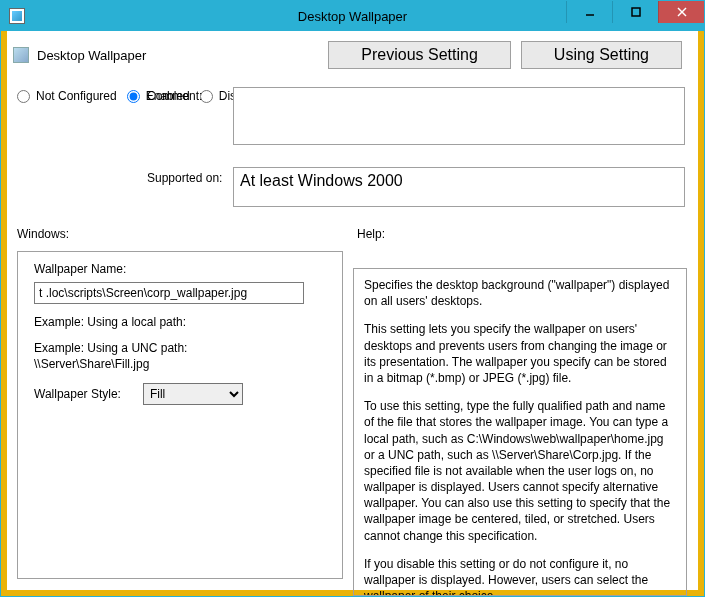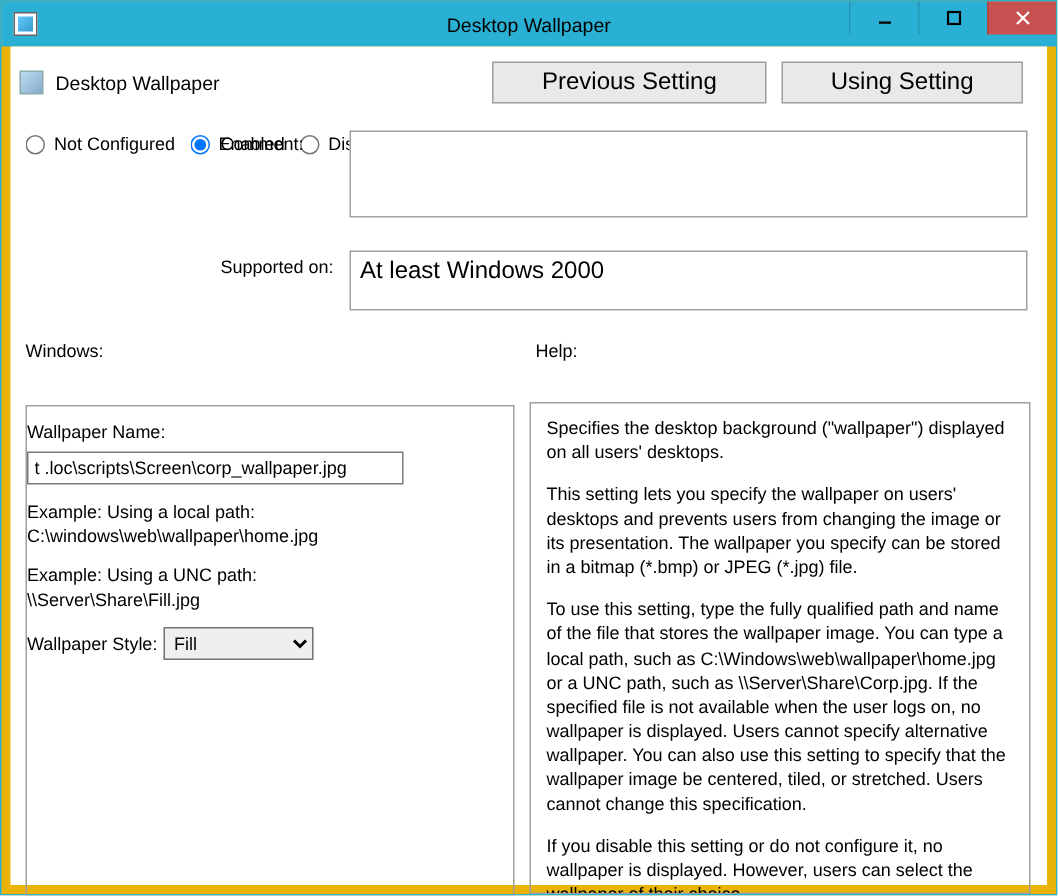--- a/index.html
+++ b/index.html
@@ -21,25 +21,25 @@
   button.gp { background: #e9e9e9; border: 1px solid #a0a0a0; padding: 4px 32px; font-size: 16px; cursor: pointer; }
   .radios { position: absolute; left: 10px; top: 58px; display: flex; flex-direction: row; gap: 10px; }
   .radios label { display: flex; align-items: center; gap: 6px; cursor: pointer; }
   .radios input { margin:0; }
   .lbl-comment { position: absolute; left: 140px; top: 58px; }
   .comment-box { position: absolute; left: 226px; top: 56px; width: 452px; height: 58px; border: 1px solid #a0a0a0; resize: none; overflow-y: scroll; padding: 2px 4px; }
   .lbl-supported { position: absolute; left: 140px; top: 140px; }
   .supported-box { position: absolute; left: 226px; top: 136px; width: 452px; height: 40px; border: 1px solid #a0a0a0; overflow-y: scroll; padding: 4px 6px; background: #fff; }
   .lbl-options { position: absolute; left: 10px; top: 196px; }
   .lbl-help { position: absolute; left: 350px; top: 196px; }
-  .options-panel { position: absolute; left: 10px; top: 220px; width: 326px; height: 328px; border: 1px solid #a0a0a0; padding: 10px 0; margin-top: 19px; }
+  .options-panel { position: absolute; left: 10px; top: 220px; width: 326px; height: 328px; border: 1px solid #a0a0a0; padding: 10px 16px; }
   .options-panel .field-label { margin-bottom: 6px; }
-  .options-panel input[type=text] { width: 251px; border: 1px solid #7a7a7a; padding: 3px 4px; margin-bottom: 10px; }
+  .options-panel input[type=text] { width: 270px; border: 1px solid #7a7a7a; padding: 3px 4px; margin-bottom: 10px; }
   .options-panel .example { margin-bottom: 10px; line-height: 1.35; }
-  .style-row { display: flex; align-items: center; gap: 4px; }
+  .style-row { display: flex; align-items: center; gap: 22px; }
   .style-row select { width: 100px; border: 1px solid #737373; padding: 2px 2px; height: 22px; }
   .help-panel { position: absolute; left: 346px; top: 237px; width: 334px; height: 328px; border: 1px solid #a0a0a0; overflow-y: scroll; padding: 8px 10px; line-height: 1.35; }
   .help-panel p { margin: 0 0 12px 0; }
   textarea, .supported-box { font-family: inherit; font-size: 16px; color: #000; }
   ::-webkit-scrollbar { width: 17px; }
   ::-webkit-scrollbar-track { background: #f0f0f0; }
   ::-webkit-scrollbar-thumb { background: #c0c0c0; border: 1px solid #a0a0a0; }
   ::-webkit-scrollbar-button { background: #f0f0f0; border: 1px solid #d0d0d0; height: 17px; display:block; }
 </style>
 </head>
@@ -102,21 +102,20 @@
     <div class="supported-box">At least Windows 2000</div>
 
     <div class="lbl-options">Windows:</div>
     <div class="lbl-help">Help:</div>
 
     <div class="options-panel">
       <div class="field-label">Wallpaper Name:</div>
       <input type="text" value="t .loc\scripts\Screen\corp_wallpaper.jpg" style="">
       <div class="example">
         <div>Example: Using a local path:</div>
-        <div>C:\windows\web\wallpaper\home.jpg</div>
       </div>
       <div class="example">
         <div>Example: Using a UNC path:</div>
         <div>\\Server\Share\Fill.jpg</div>
       </div>
       <div class="style-row">
         <span>Wallpaper Style:</span>
         <select>
           <option>Fill</option>
         </select>

